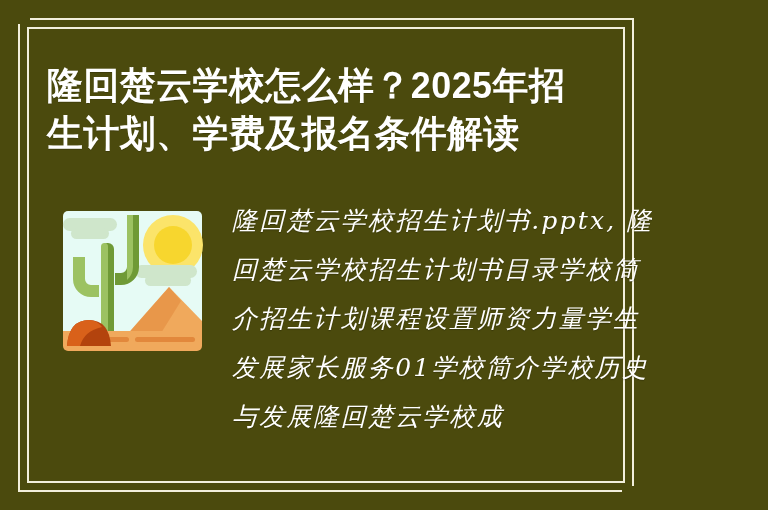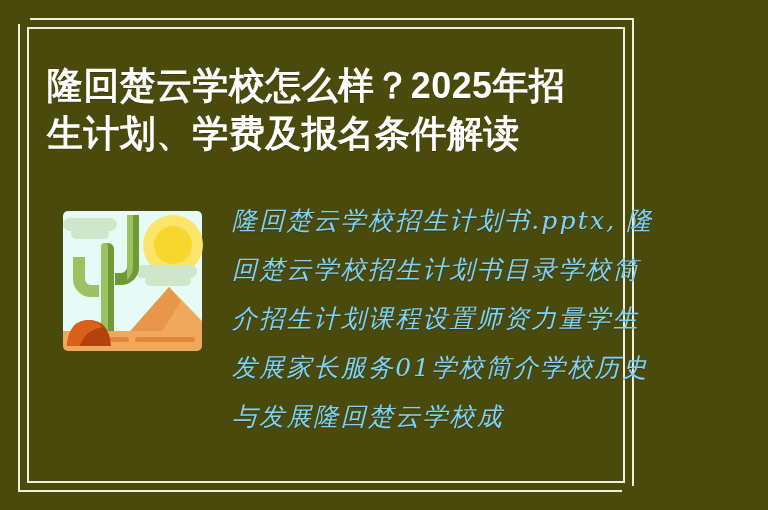--- a/index.html
+++ b/index.html
@@ -92,21 +92,21 @@
   .illustration svg { display: block; width: 151px; height: 143px; }
 
   
   .body-text {
     position: absolute;
     left: 232px;
     top: 0px;
     width: 424px;
     height: 268px;
     overflow: hidden;
-    color: #7dd3fc;
+    color: #ffffff;
     font-family: "DejaVu Serif", "Liberation Serif", serif;
     font-size: 25px;
     line-height: 49px;
     letter-spacing: 2.2px;
     font-style: italic;
     word-break: break-all;
     text-shadow: 0 1px 1px rgba(0,0,0,0.25);
   }
 </style>
 </head>

